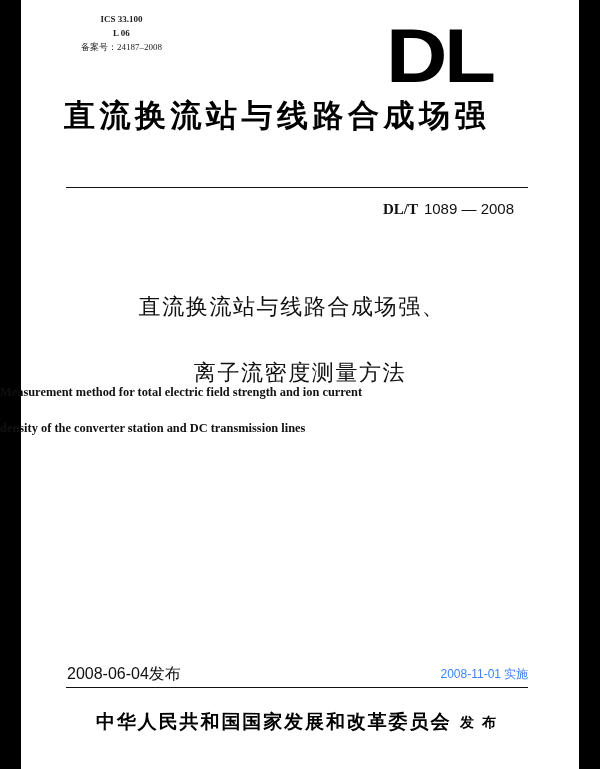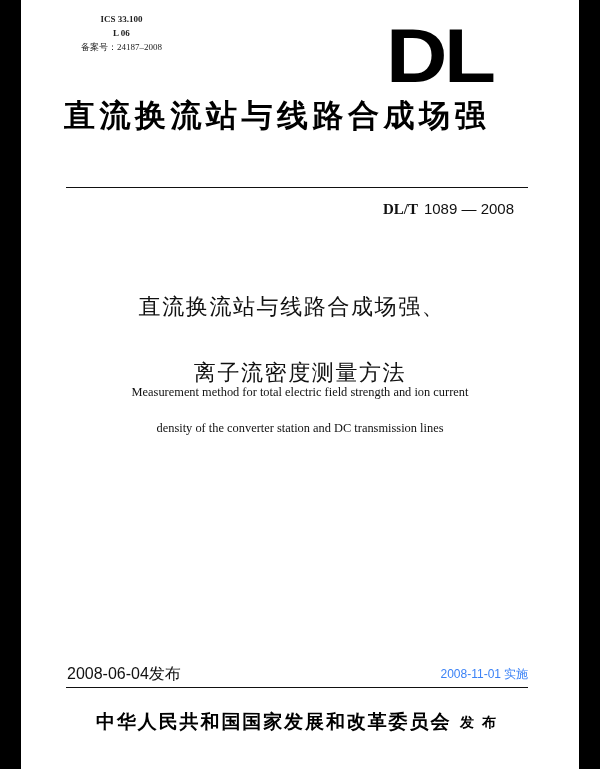--- a/index.html
+++ b/index.html
@@ -98,23 +98,23 @@
       color: #111;
       white-space: nowrap;
     }
     .title-zh-1 { top: 295px; left: -8px; }
     .title-zh-2 { top: 337px; margin-top: 24px; }
 
     .title-en {
       position: absolute;
       left: 0;
       width: 600px;
-      text-align: center;
+      text-align: left;
       font-family: "Liberation Serif", serif;
-      font-weight: normal;
+      font-weight: bold;
       font-size: 12.4px;
       line-height: 16px;
       color: #111;
       white-space: nowrap;
     }
     .title-en-1 { top: 384px; }
     .title-en-2 { top: 420px; }
 
     .date-left {
       position: absolute;

